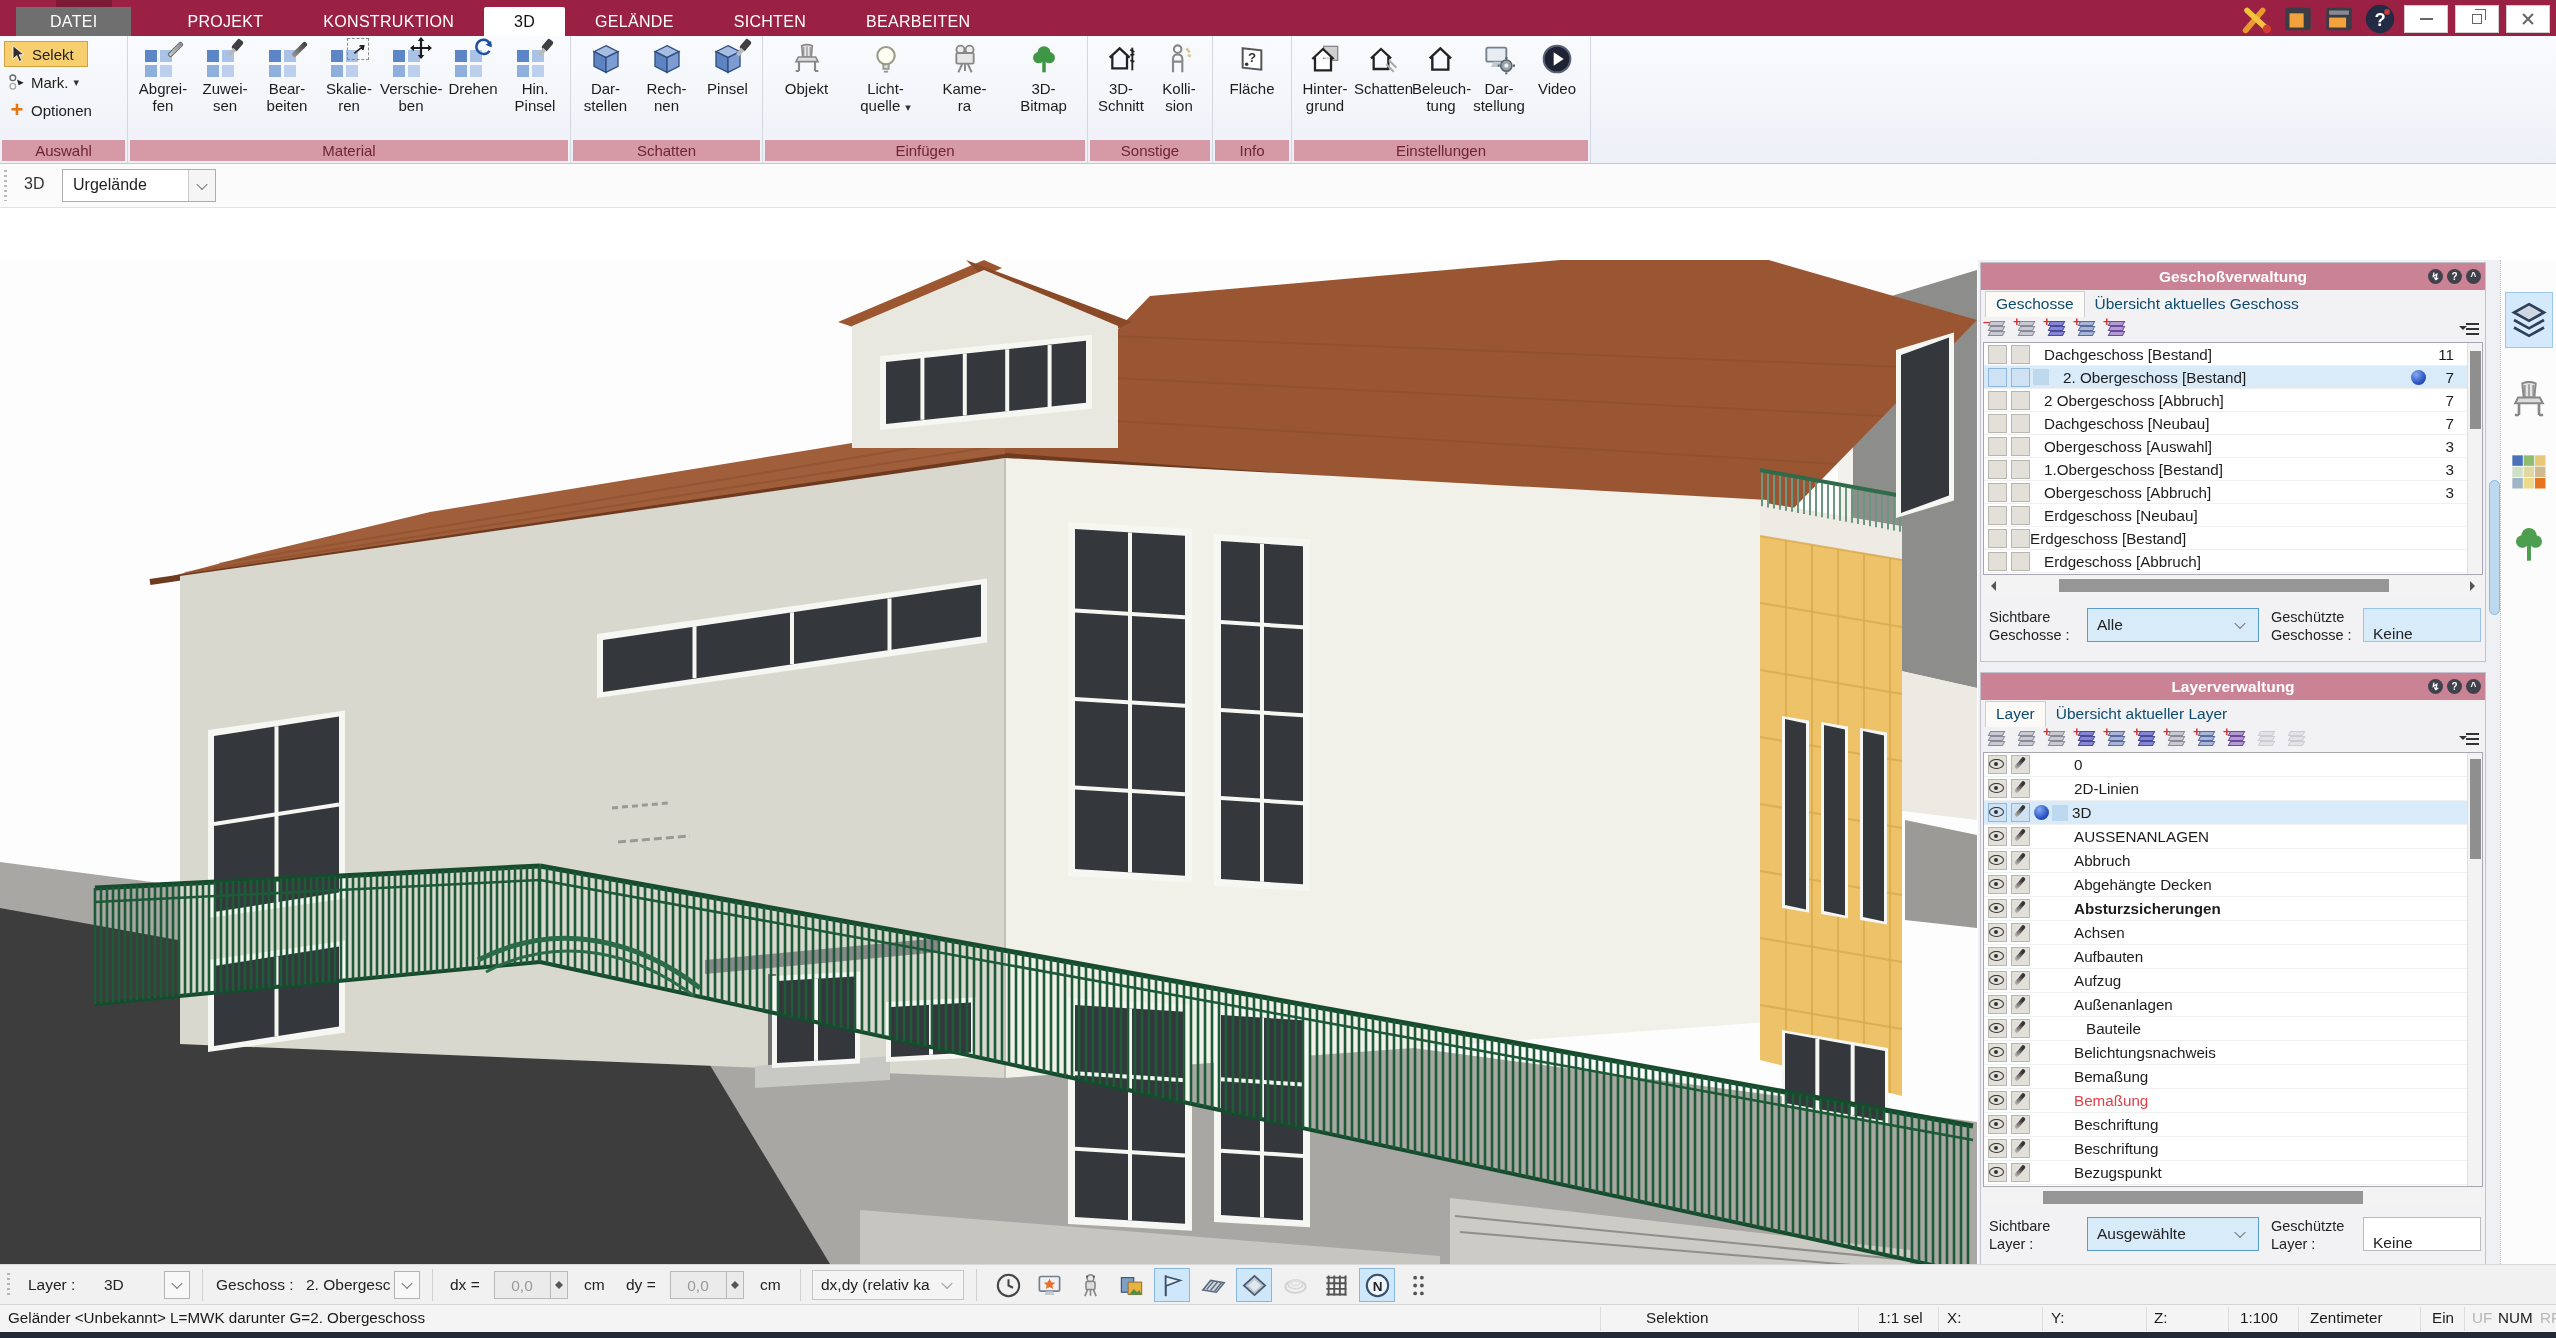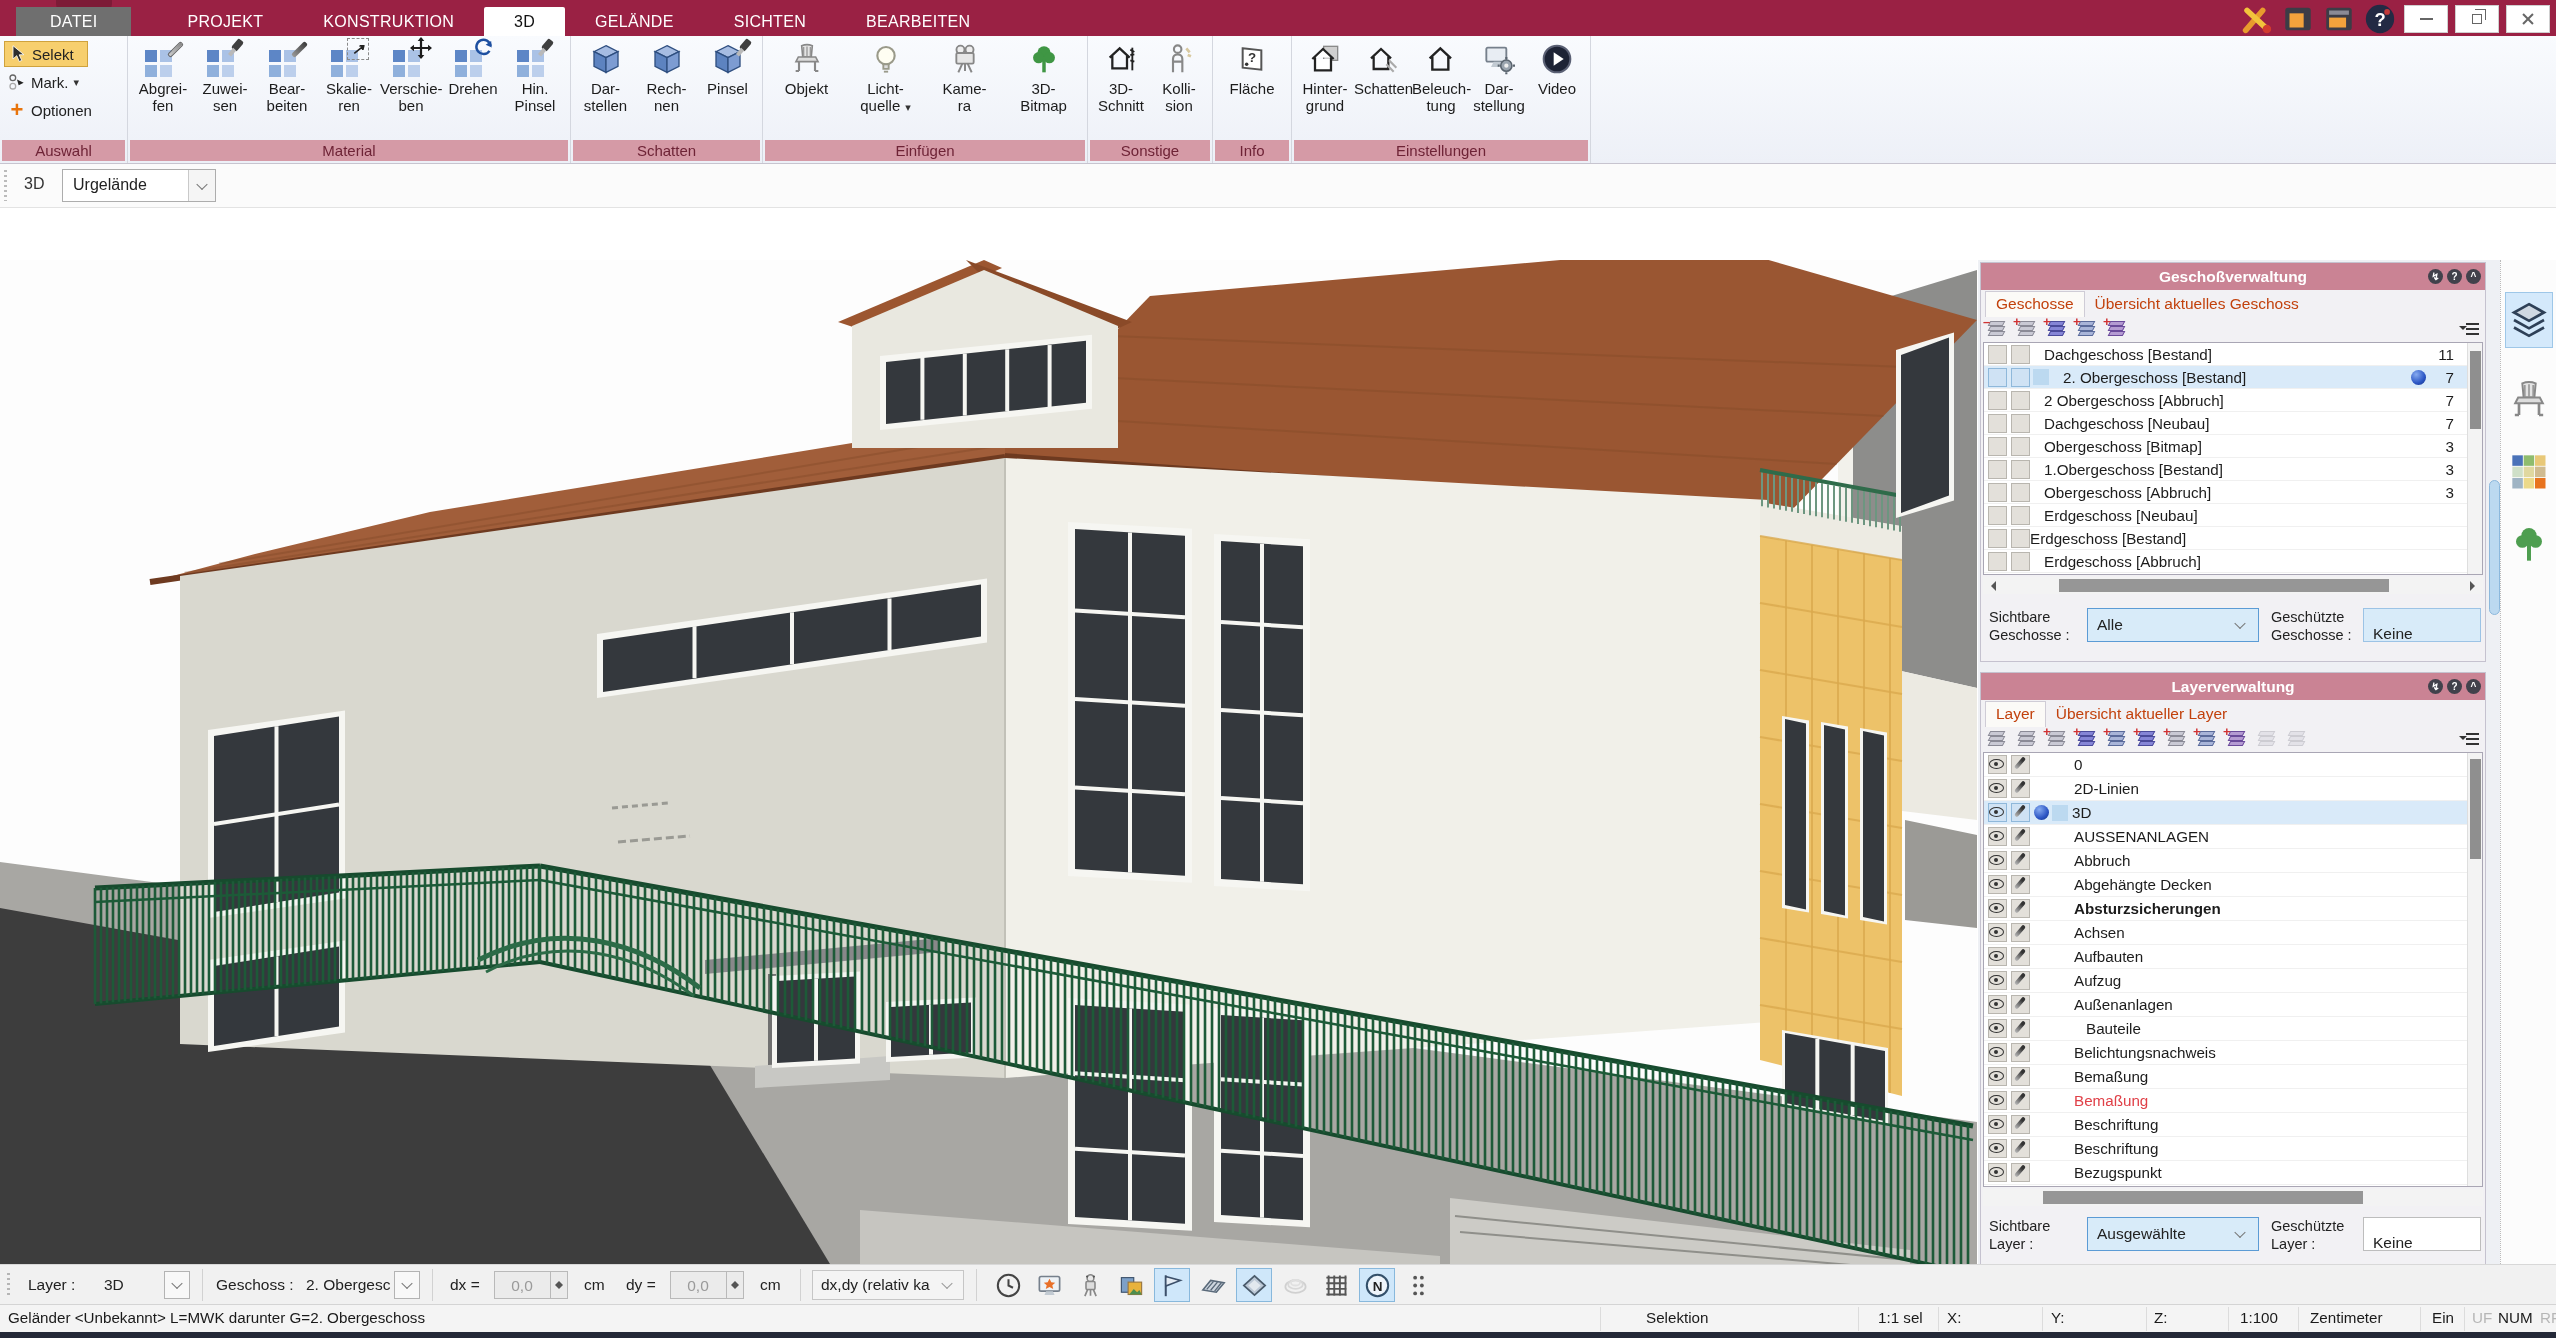--- a/index.html
+++ b/index.html
@@ -72,21 +72,21 @@
 
   
   #viewport{position:absolute;left:0;top:260px;width:1977px;height:1004px;background:#fdfdfd;}
 
   
   #sidebar{position:absolute;left:1978px;top:260px;width:578px;height:1004px;background:#eef0f4;}
   .panel{position:absolute;left:2px;width:506px;background:#f2f1f4;border:1px solid #c5c2cf;}
   .ptitle{height:27px;background:#ca8394;color:#fff;font-size:15.5px;font-weight:bold;text-align:center;line-height:27px;position:relative;}
   .pticons{position:absolute;right:4px;top:6px;display:flex;gap:4px;}
   .pcirc{width:15px;height:15px;border-radius:50%;background:#41414b;color:#fff;font-size:10px;line-height:15px;text-align:center;font-weight:bold;}
-  .ptabs{height:27px;display:flex;align-items:flex-end;padding-left:4px;background:#f2f1f4;font-size:15.5px;color:#c2410c;}
+  .ptabs{height:27px;display:flex;align-items:flex-end;padding-left:4px;background:#f2f1f4;font-size:15.5px;color:#0c4a6e;}
   .ptab{padding:3px 10px 4px 10px;}
   .ptab.active{background:#fbfaf7;border:1px solid #cfccd6;border-bottom:none;}
   .ptoolbar{height:25px;display:flex;align-items:center;gap:9px;padding:0 6px;position:relative;}
   .stk{width:21px;height:17px;position:relative;}
   .stk i{position:absolute;left:2px;width:15px;height:5px;background:#c9c9d4;border:1px solid #8a8a96;transform:skewX(-28deg);}
   .stk i:nth-child(1){top:0;} .stk i:nth-child(2){top:5px;} .stk i:nth-child(3){top:10px;}
   .stk.blue i{background:#8585d6;border-color:#4a4a9a;}
   .stk.slate i{background:#a8b4d8;border-color:#5a6a9a;}
   .stk.purple i{background:#b49ad2;border-color:#6a4a9a;}
   .stk .badge{position:absolute;left:-4px;top:-7px;color:#cf3333;font-weight:bold;font-size:13px;}
@@ -1008,21 +1008,21 @@
           </div>
           <div class="prow" style="height: 23px;">
             <span class="cellic"></span>
             <span class="cellic"></span>
             <span class="rname" style="margin-left: 14px;">Dachgeschoss [Neubau]</span>
             <span class="rcount">7</span>
           </div>
           <div class="prow" style="height: 23px;">
             <span class="cellic"></span>
             <span class="cellic"></span>
-            <span class="rname" style="margin-left: 14px;">Obergeschoss [Bitmap]</span>
+            <span class="rname" style="margin-left: 14px;">Obergeschoss [Auswahl]</span>
             <span class="rcount">3</span>
           </div>
           <div class="prow" style="height: 23px;">
             <span class="cellic"></span>
             <span class="cellic"></span>
             <span class="rname" style="margin-left: 14px;">1.Obergeschoss [Bestand]</span>
             <span class="rcount">3</span>
           </div>
           <div class="prow" style="height: 23px;">
             <span class="cellic"></span>

